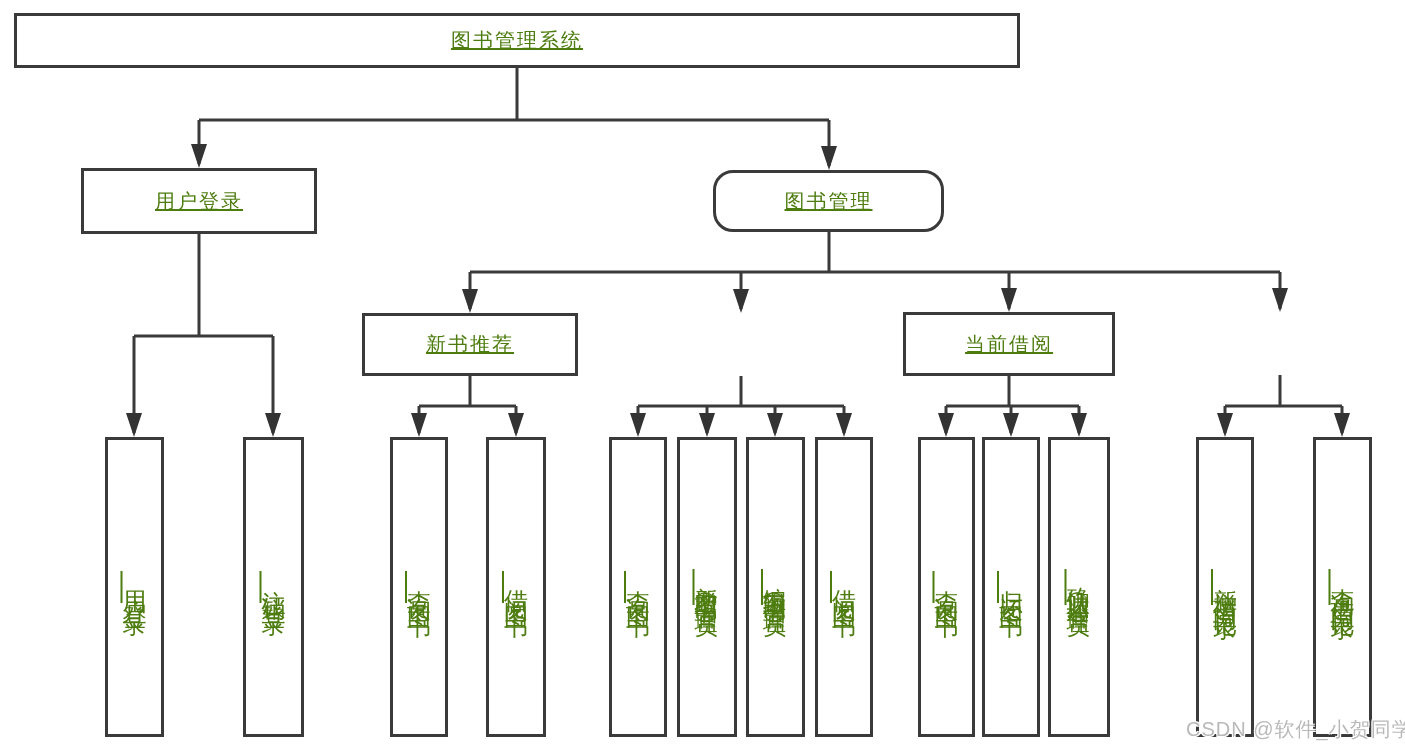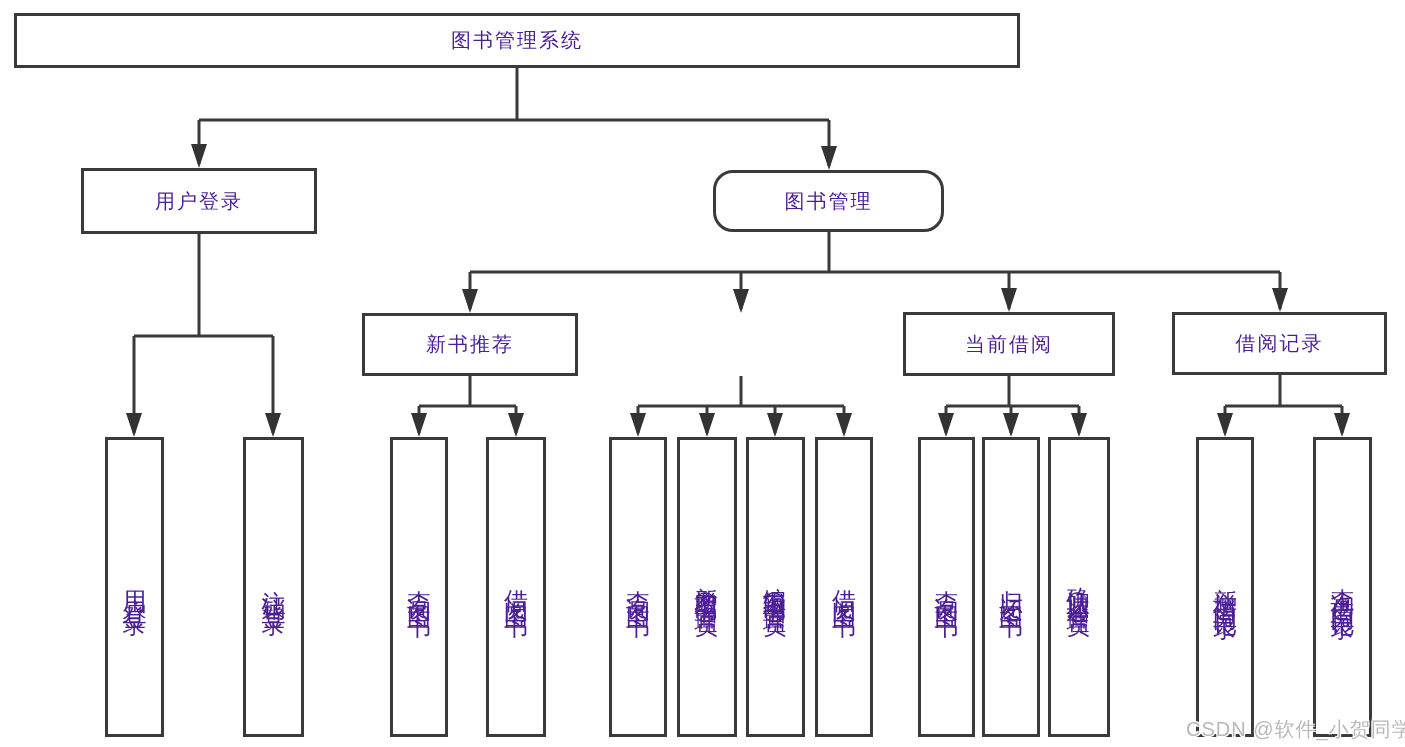--- a/index.html
+++ b/index.html
@@ -10,26 +10,27 @@
     position: relative;
     overflow: hidden;
   }
   #stage { position: absolute; left: 0; top: 0; width: 1405px; height: 747px; }
   #wires { position: absolute; left: 0; top: 0; z-index: 0; }
   .box {
     position: absolute;
     box-sizing: border-box;
     background: #ffffff;
     border: 3px solid #3a3a3a;
-    color: #4c1d95;
+    color: #4d7c0f;
     display: flex;
     align-items: center;
     justify-content: center;
     z-index: 1;
     white-space: nowrap;
+    text-decoration: underline;
   }
   .h-box { font-size: 20px; letter-spacing: 2px; }
   .v-box {
     writing-mode: vertical-rl;
     text-orientation: mixed;
     font-size: 24px;
   }
   .len4  { letter-spacing: 8px; }
   .len6  { letter-spacing: 6px; }
   .len10 { letter-spacing: 4px; font-size: 23px; }
@@ -120,23 +121,20 @@
   <div class="box h-box n-book-mgmt">
     <span>图书管理</span>
   </div>
 
   <div class="box h-box n-new-book">
     <span>新书推荐</span>
   </div>
   <div class="box h-box n-current">
     <span>当前借阅</span>
   </div>
-  <div class="box h-box n-records">
-    <span>借阅记录</span>
-  </div>
 
   <div class="box v-box len4 lf-0">
     <span>用户登录</span>
   </div>
   <div class="box v-box len4 lf-1">
     <span>注销登录</span>
   </div>
   <div class="box v-box len4 lf-2">
     <span>查询图书</span>
   </div>

